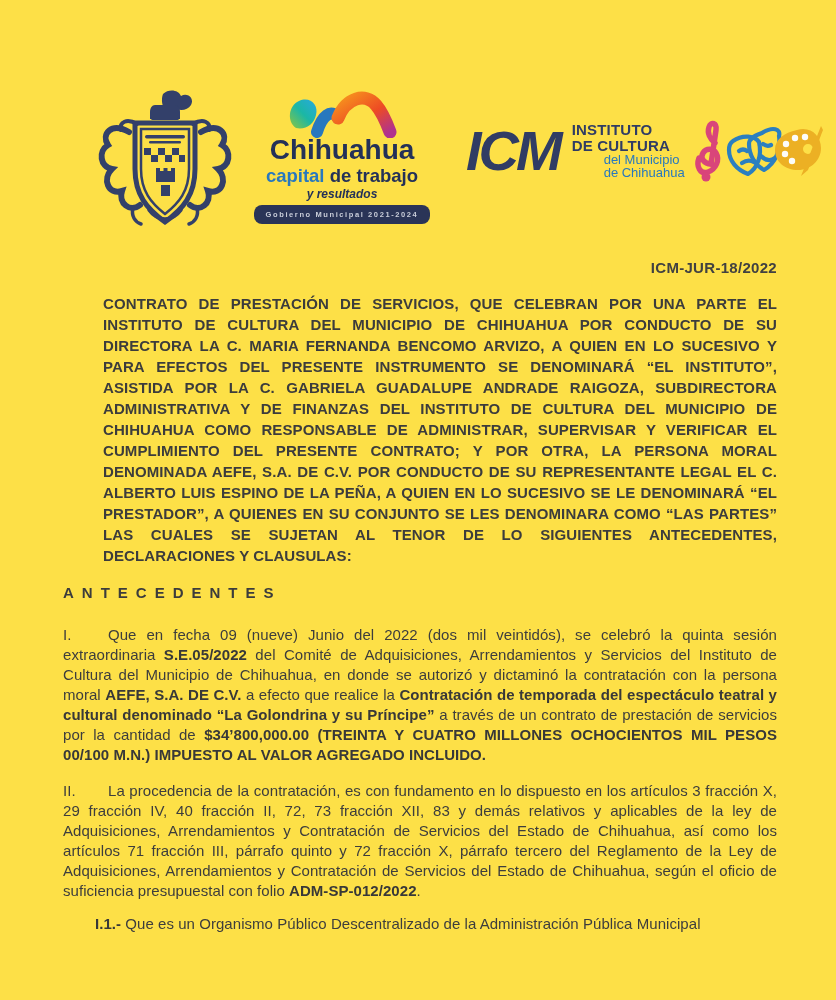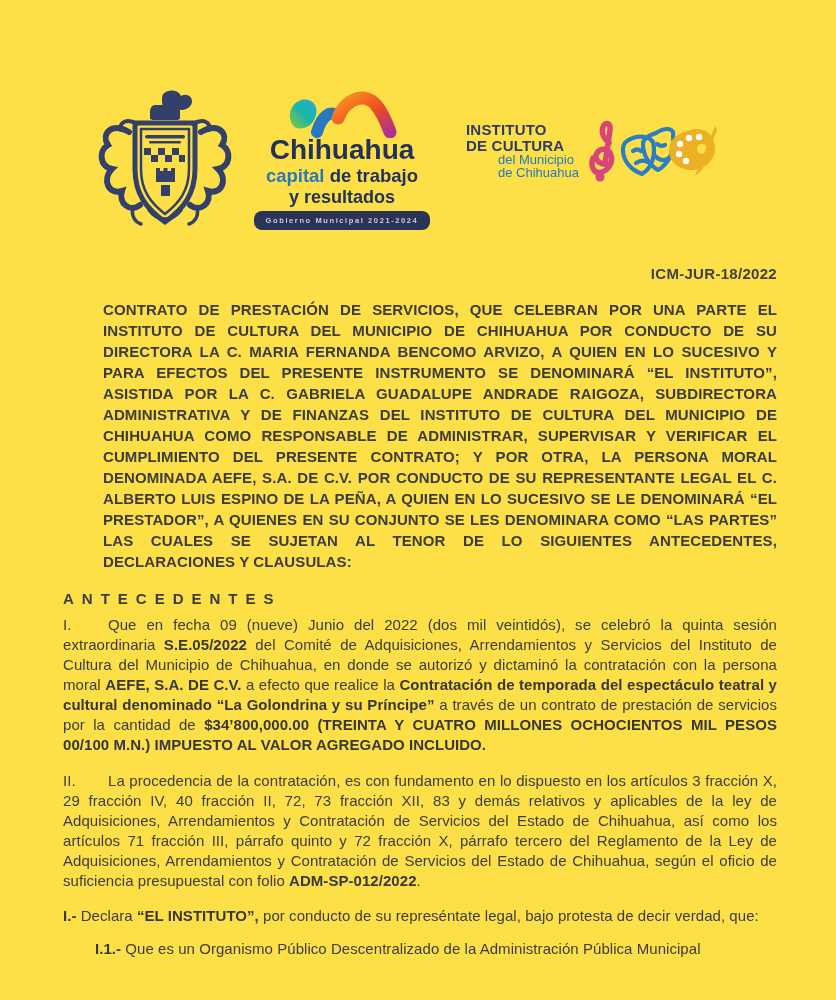--- a/index.html
+++ b/index.html
@@ -13,60 +13,60 @@
     position:relative;width:836px;height:1000px;
     background:#fde047;overflow:hidden;color:#3d3d3d;
   }
   
   .coat{position:absolute;left:95px;top:88px;width:140px;height:142px;}
   .chih{position:absolute;left:248px;top:86px;width:188px;text-align:center;line-height:1;}
   .chih .swoosh{display:block;margin:0 auto -2px auto;}
   .chih-title{font-size:28px;font-weight:800;color:#243158;letter-spacing:0;}
   .chih-tag{font-size:18.5px;font-weight:800;color:#243158;margin-top:3px;}
   .chih-tag .accent{color:#2878be;}
-  .chih-tag2{font-size:18px;font-weight:800;color:#243158;margin-top:2px;}
+  .chih-tag2{font-size:12px;font-weight:800;color:#243158;margin-top:2px;font-style:italic;}
   .chih-banner{
     display:inline-block;margin-top:5px;background:#2a3457;color:#c9cdd9;
     font-size:7.5px;font-weight:700;letter-spacing:1.6px;
     padding:6px 12px;border-radius:8px;white-space:nowrap;
   }
   .icm{position:absolute;left:466px;top:118px;display:flex;align-items:center;}
   .icm-acronym{
     font-size:56px;font-weight:800;font-style:italic;color:#303c64;
     line-height:0.9;letter-spacing:-3px;margin-right:12px;
   }
   .icm-names{line-height:1.02;text-align:left;margin-right:8px;}
   .icm-name{font-size:15px;font-weight:800;color:#303c64;letter-spacing:0.2px;}
   .icm-sub{font-size:13px;font-weight:400;color:#2878be;margin-left:32px;}
   .icm-icons{display:flex;align-items:center;}
   .icm-icons span{display:inline-block;line-height:0;}
   .icon-masks{margin-left:-8px;}
   .icon-palette{margin-left:-10px;}
   
-  .content{position:absolute;left:63px;top:12px;width:714px;}
+  .content{position:absolute;left:63px;top:6px;width:714px;}
   .reference{
     margin-top:253px;text-align:right;font-weight:bold;font-size:15px;
     color:#414141;letter-spacing:0.3px;
   }
   p{margin:0;}
   .opening{
     margin-top:17px;font-weight:bold;font-size:15px;line-height:21px;
     text-align:justify;letter-spacing:0.1px;color:#3c3c3c;margin-left:40px;
   }
   .h-center{
     margin:18px 0 0 0;text-align:left;font-weight:bold;font-size:15px;color:#3c3c3c;
   }
   .h-ante{letter-spacing:8px;}
   .h-decl{letter-spacing:0.6px;margin-top:15px;}
   .para{
     font-size:15px;line-height:20px;text-align:justify;color:#3d3d3d;
     letter-spacing:0.05px;
   }
   .para .b{font-weight:bold;color:#383838;}
-  .p1{margin-top:8px;}
+  .p1{margin-top:24px;}
   .p2{margin-top:16px;}
   .p-decl{margin-top:15px;}
   .p-i1{margin-top:13px;text-indent:32px;}
   .plabel{display:inline-block;width:45px;text-indent:0;}
 </style>
 </head>
 <body>
 
 <div class="page">
 
@@ -121,20 +121,21 @@
       <path d="M34 46 C39 30 48 22 55 32" fill="none" stroke="#2878be" stroke-width="12" stroke-linecap="round"></path>
       <path d="M55 32 C63 12 82 6 93 19 C100 27 104 38 107 46" fill="none" stroke="url(#gOM)" stroke-width="13" stroke-linecap="round"></path>
     </svg>
     <div class="chih-title">Chihuahua</div>
     <div class="chih-tag"><span class="accent">capital</span><span> de trabajo</span></div>
     <div class="chih-tag2">y resultados</div>
     <div class="chih-banner">Gobierno Municipal 2021-2024</div>
   </div>
 
   <div class="icm">
+    <span class="icm-acronym">ICM</span>
     <span class="icm-names">
       <div class="icm-name">INSTITUTO</div>
       <div class="icm-name">DE CULTURA</div>
       <div class="icm-sub">del Municipio</div>
       <div class="icm-sub">de Chihuahua</div>
     </span>
     <span class="icm-icons">
       <span>
         <svg width="36" height="66" viewBox="0 0 36 66">
           <g stroke="#d9457a" fill="none" stroke-linecap="round">
@@ -176,17 +177,16 @@
 
     <p class="opening"><span class="b">CONTRATO DE PRESTACIÓN DE SERVICIOS, QUE CELEBRAN POR UNA PARTE EL INSTITUTO DE CULTURA DEL MUNICIPIO DE CHIHUAHUA POR CONDUCTO DE SU DIRECTORA LA C. MARIA FERNANDA BENCOMO ARVIZO, A QUIEN EN LO SUCESIVO Y PARA EFECTOS DEL PRESENTE INSTRUMENTO SE DENOMINARÁ “EL INSTITUTO”, ASISTIDA POR LA C. GABRIELA GUADALUPE ANDRADE RAIGOZA, SUBDIRECTORA ADMINISTRATIVA Y DE FINANZAS DEL INSTITUTO DE CULTURA DEL MUNICIPIO DE CHIHUAHUA COMO RESPONSABLE DE ADMINISTRAR, SUPERVISAR Y VERIFICAR EL CUMPLIMIENTO DEL PRESENTE CONTRATO; Y POR OTRA, LA PERSONA MORAL DENOMINADA AEFE, S.A. DE C.V. POR CONDUCTO DE SU REPRESENTANTE LEGAL EL C. ALBERTO LUIS ESPINO DE LA PEÑA, A QUIEN EN LO SUCESIVO SE LE DENOMINARÁ “EL PRESTADOR”, A QUIENES EN SU CONJUNTO SE LES DENOMINARA COMO “LAS PARTES” LAS CUALES SE SUJETAN AL TENOR DE LO SIGUIENTES ANTECEDENTES, DECLARACIONES Y CLAUSULAS:</span></p>
 
     <h2 class="h-center h-ante">ANTECEDENTES</h2>
 
     <p class="para p1"><span class="plabel">I.</span><span><span>Que en fecha 09 (nueve) Junio del 2022 (dos mil veintidós), se celebró la quinta sesión extraordinaria </span><span class="b">S.E.05/2022</span><span> del Comité de Adquisiciones, Arrendamientos y Servicios del Instituto de Cultura del Municipio de Chihuahua, en donde se autorizó y dictaminó la contratación con la persona moral </span><span class="b">AEFE, S.A. DE C.V.</span><span> a efecto que realice la </span><span class="b">Contratación de temporada del espectáculo teatral y cultural denominado “La Golondrina y su Príncipe”</span><span> a través de un contrato de prestación de servicios por la cantidad de </span><span class="b">$34’800,000.00 (TREINTA Y CUATRO MILLONES OCHOCIENTOS MIL PESOS 00/100 M.N.) IMPUESTO AL VALOR AGREGADO INCLUIDO.</span></span></p>
 
     <p class="para p2"><span class="plabel">II.</span><span><span>La procedencia de la contratación,  es con fundamento en lo dispuesto en los artículos 3 fracción X, 29 fracción IV, 40 fracción II, 72, 73 fracción XII, 83 y demás relativos y aplicables de la ley de Adquisiciones, Arrendamientos y Contratación de Servicios del Estado de Chihuahua, así como los artículos 71 fracción III, párrafo quinto y 72 fracción X, párrafo tercero del Reglamento de la Ley de Adquisiciones, Arrendamientos y Contratación de Servicios del Estado de Chihuahua, según el oficio de suficiencia presupuestal con folio </span><span class="b">ADM-SP-012/2022</span><span>.</span></span></p>
 
 
-    <p class="para p-decl"><span class="b">I.-</span><span> Declara </span><span class="b">“EL INSTITUTO”,</span><span> por conducto de su represéntate legal, bajo protesta de decir verdad, que:</span></p>
 
     <p class="para p-i1"><span class="b">I.1.-</span><span> Que es un Organismo Público Descentralizado de la Administración Pública Municipal</span></p>
   </div>
 </div>
 
 </body></html>

